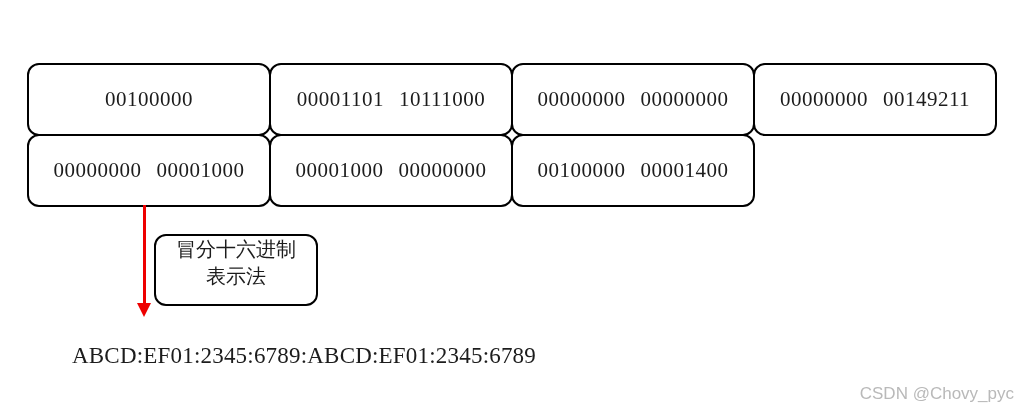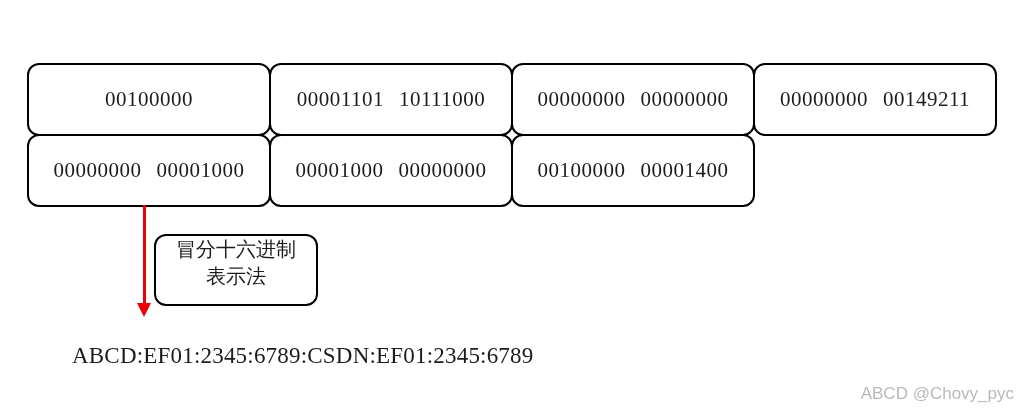--- a/index.html
+++ b/index.html
@@ -146,17 +146,17 @@
   </div>
 
   <div class="arrow-line"></div>
   <div class="arrow-head"></div>
 
   <div class="callout">
     <span>冒分十六进制</span>
     <span>表示法</span>
   </div>
 
-  <div class="result">ABCD:EF01:2345:6789:CSDN:EF01:2345:6789</div>
+  <div class="result">ABCD:EF01:2345:6789:ABCD:EF01:2345:6789</div>
 
-  <div class="watermark">ABCD @Chovy_pyc</div>
+  <div class="watermark">CSDN @Chovy_pyc</div>
 
 </div>
 
 </body></html>

